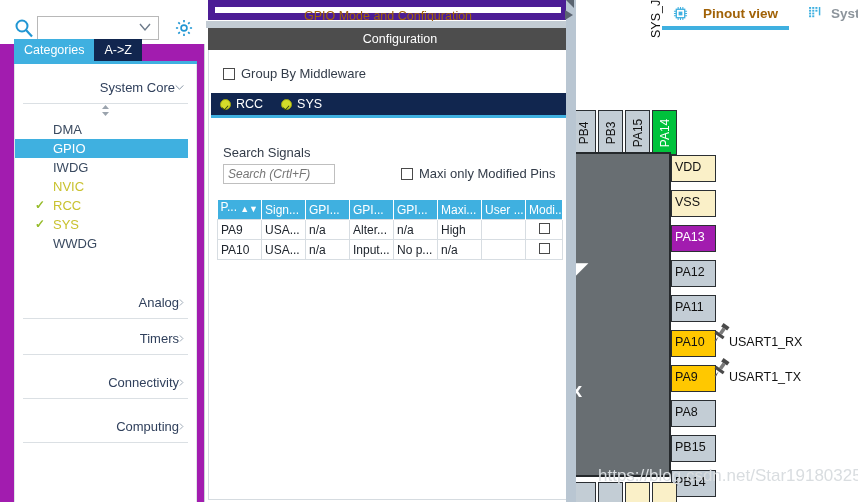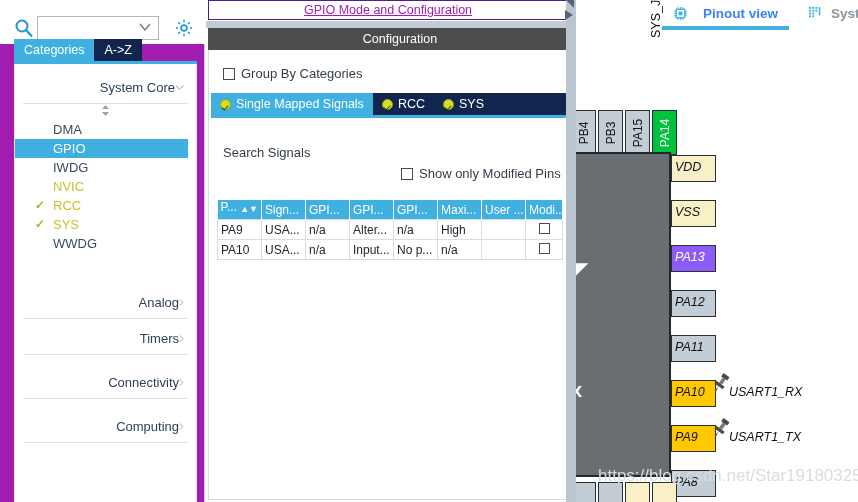--- a/index.html
+++ b/index.html
@@ -80,22 +80,22 @@
     font-size: 12px; font-weight: bold;
   }
 
   
   #config-panel {
     position: absolute; left: 206px; top: 0; width: 372px; height: 502px;
     background: #ffffff;
   }
   #gpio-title-bar {
     position: absolute; left: 2px; top: 0; width: 360px; height: 20px;
-    background: #ffffff; border: 1px solid #4c1d95;
-    text-align: center; font-size: 12.5px; color: #a21caf; line-height: 19px; text-decoration: underline;
+    background: #ffffff; border: 7px solid #4c1d95;
+    text-align: center; font-size: 12.5px; color: #a16207; line-height: 19px;
   }
   #gpio-title-sep {
     position: absolute; left: 0; top: 21px; width: 372px; height: 7px;
     background: #c3ccd4;
   }
   #cfg-header {
     position: absolute; left: 2px; top: 28px; width: 360px; height: 22px;
     background: #4d4d4d; color: #ffffff; font-size: 12.5px;
     text-align: center; line-height: 22px; padding-left: 24px;
   }
@@ -190,21 +190,21 @@
   #view-tabs {
     position: absolute; left: 0; top: 0; width: 282px; height: 28px;
   }
   .view-tab {
     position: absolute; top: 0; height: 26px;
     display: flex; align-items: center; gap: 7px;
     font-size: 13.5px; cursor: pointer;
   }
   .view-tab .lbl { font-weight: bold; }
   #tab-pinout { left: 97px; }
-  #tab-pinout .lbl { color: #3b82f6; padding-left: 8px; }
+  #tab-pinout .lbl { color: #a16207; padding-left: 8px; }
   #tab-pinout-underline {
     position: absolute; left: 86px; top: 26px; width: 127px; height: 4px;
     background: #3fb0e0;
   }
   #tab-system { left: 233px; }
   #tab-system .lbl { color: #8d959c; font-weight: bold; }
   .chip-icon { width: 15px; height: 15px; flex: none; }
   .sysview-icon { width: 15px; height: 13px; flex: none; }
 
   
@@ -233,27 +233,27 @@
   #sys-jtc-label {
     position: absolute; left: 73px; top: 38px;
     font-size: 12.5px; color: #111; white-space: nowrap;
     transform: rotate(-90deg); transform-origin: left top;
   }
 
   
   #right-pins { position: absolute; left: 95px; top: 155px; }
   .rpin {
     width: 45px; height: 27px; border: 1px solid #2b2f33;
-    background: #c3cdd5; position: relative; margin-bottom: 18px; font-style: italic;
+    background: #c3cdd5; position: relative; margin-bottom: 8px;
   }
   .rpin span {
     position: absolute; left: 3px; top: 4px; font-size: 12.5px; color: #111;
   }
   .rpin.power { background: #faf0c8; }
-  .rpin.green { background: #8b5cf6; }
+  .rpin.green { background: #a21caf; }
   .rpin.green span { color: #ffffff; }
   .rpin.yellow { background: #ffc800; }
   .rpin .sig {
     position: absolute; left: 57px; top: 4px; width: 170px;
     font-size: 12.5px; color: #111; white-space: nowrap;
   }
   .pinpush {
     position: absolute; left: 38px; top: -9px; width: 22px; height: 22px;
   }
 
@@ -367,43 +367,40 @@
   </div>
 
   <div id="config-panel">
     <div id="gpio-title-bar">GPIO Mode and Configuration</div>
     <div id="gpio-title-sep"></div>
     <div id="cfg-header">Configuration</div>
 
     <div id="cfg-body">
 
       <div id="group-by">
-        <span class="cb"></span><span>Group By Categories</span>
+        <span class="cb"></span><span>Group By Middleware</span>
       </div>
 
       <div id="signal-tabs">
-        <div class="sig-tab active">
-          <span class="dot-ok"></span>
-          <span>Single Mapped Signals</span>
-        </div>
         <div class="sig-tab">
           <span class="dot-ok"></span>
           <span>RCC</span>
         </div>
         <div class="sig-tab">
           <span class="dot-ok"></span>
           <span>SYS</span>
         </div>
       </div>
       <div id="tabs-blue-line"></div>
 
       <div id="search-signals-label">Search Signals</div>
+      <input id="signal-search-input" value="" placeholder="Search (Crtl+F)" style="">
 
       <div id="show-modified">
-        <span class="cb"></span><span>Show only Modified Pins</span>
+        <span class="cb"></span><span>Maxi only Modified Pins</span>
       </div>
 
       <table id="pin-table">
         <colgroup>
           <col style="width:44px">
             <col style="width:44px">
             <col style="width:44px">
           <col style="width:44px">
             <col style="width:44px">
             <col style="width:44px">

